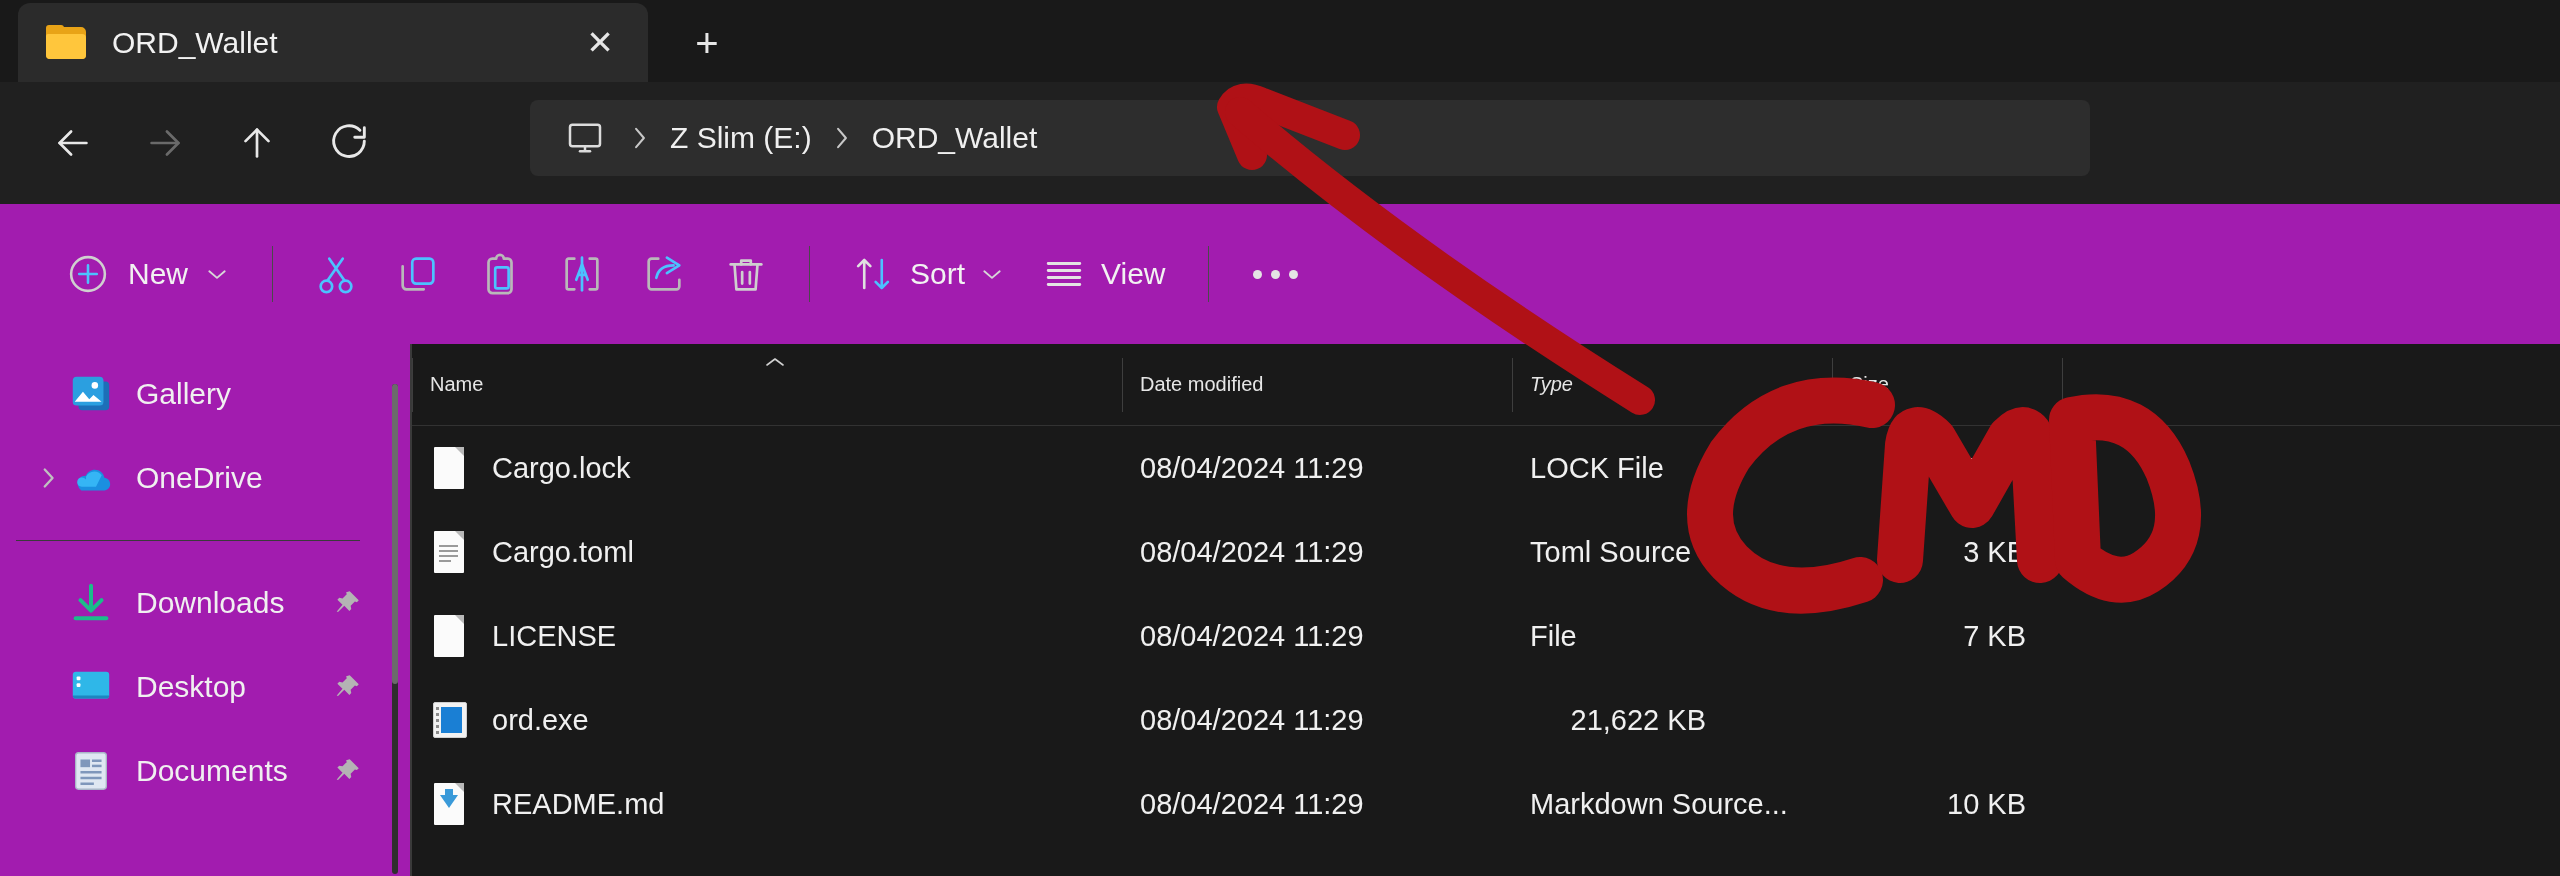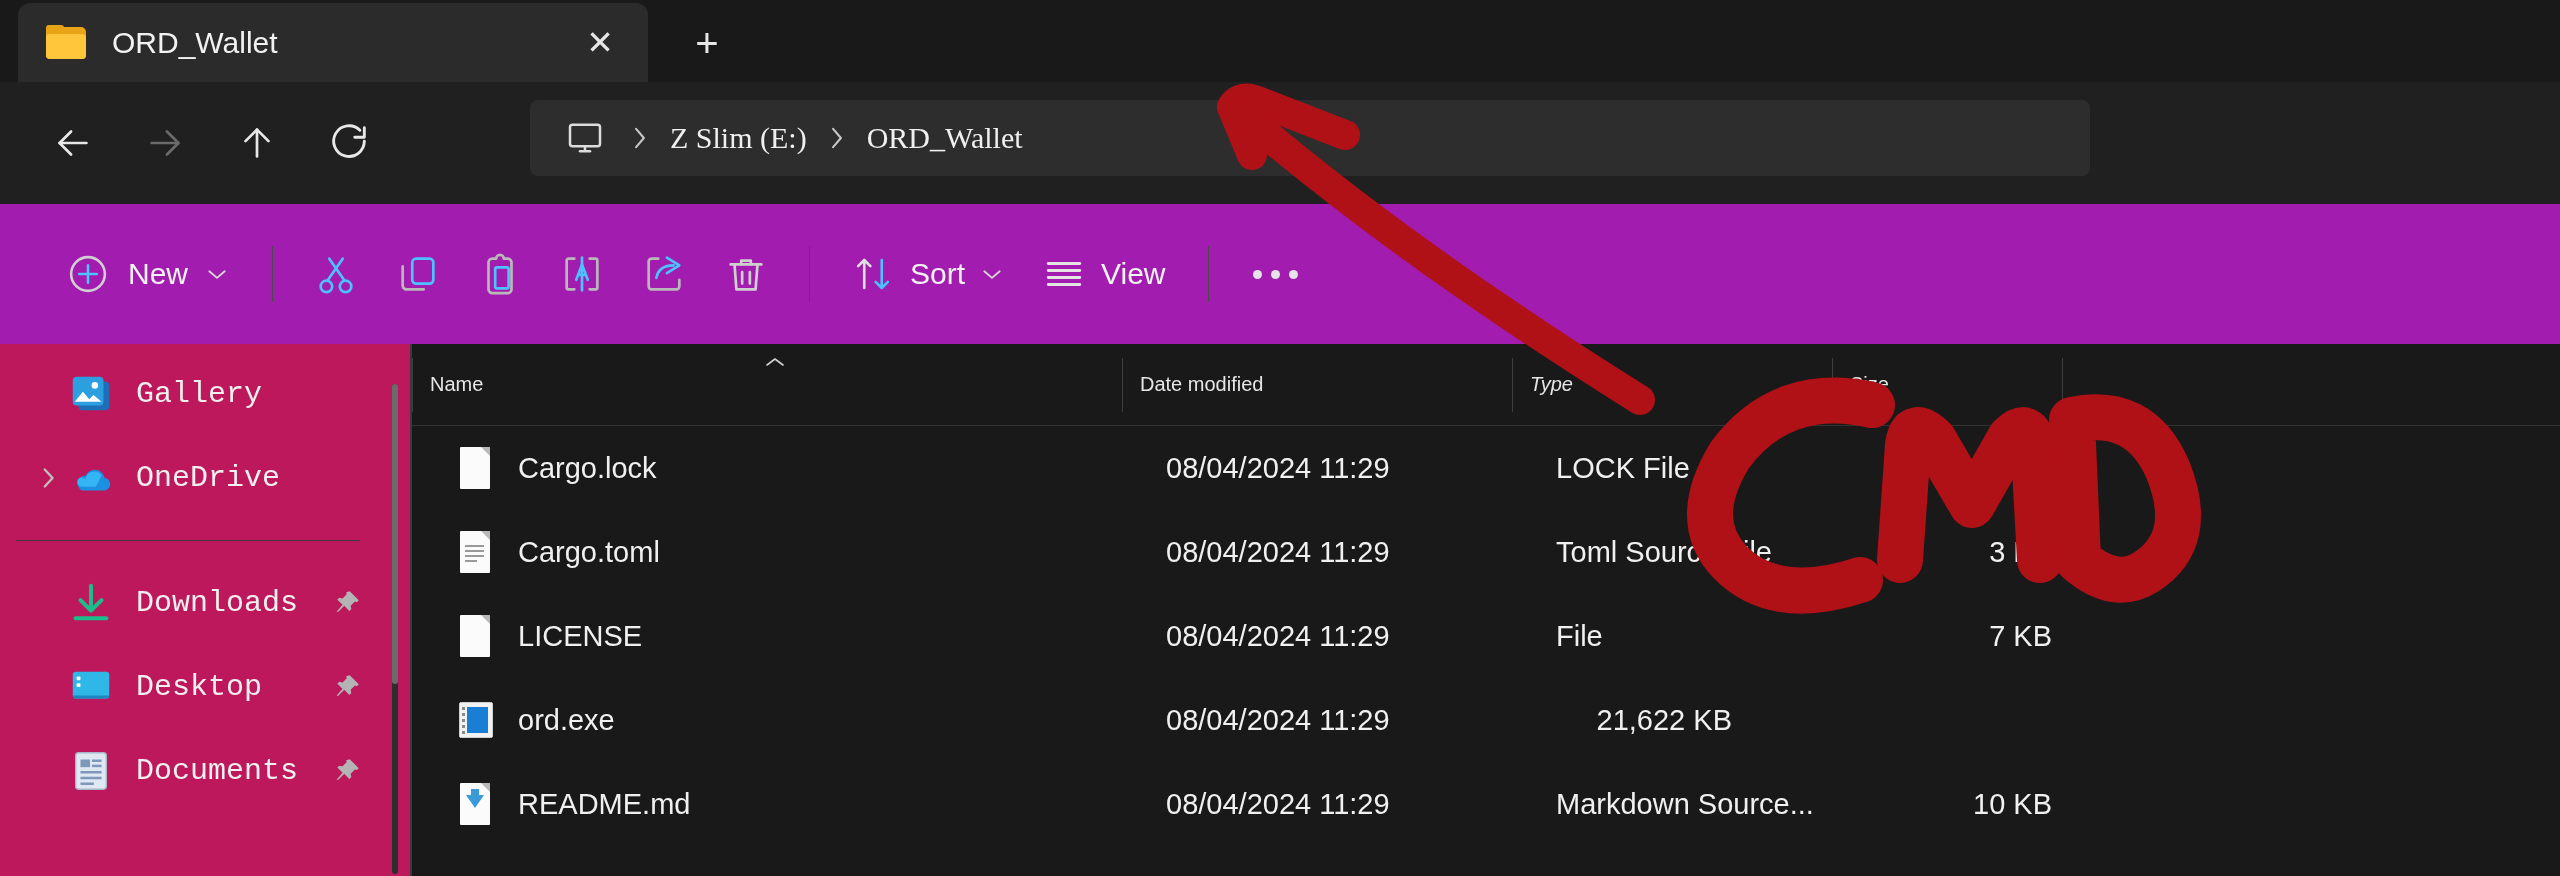--- a/index.html
+++ b/index.html
@@ -60,21 +60,21 @@
     border-radius: 8px; color: #e8e8e8;
   }
   .nav-btn:first-child { margin-left: 34px; }
   .nav-btn.disabled { color: #6a6a6a; }
   .nav-btn svg { width: 46px; height: 46px; }
 
   .addressbar {
     position: absolute; left: 530px; top: 100px;
     width: 1560px; height: 76px;
     background: #2d2d2d; border-radius: 8px;
-    display: flex; align-items: center; padding: 0 20px; font-family: Liberation Serif, serif;
+    display: flex; align-items: center; padding: 0 20px;
   }
   .crumb-monitor { width: 50px; height: 50px; display:flex; align-items:center; justify-content:center; color:#dcdcdc; margin-left: 10px;}
   .crumb-monitor svg { width: 40px; height: 40px; }
   .crumb-sep {
     color: #c8c8c8; font-size: 28px; padding: 0 20px; font-weight: 400;
     display: flex; align-items: center;
   }
   .crumb-sep svg { width: 20px; height: 26px; }
   .crumb-text { color: #f0f0f0; font-size: 30px; white-space: nowrap; }
 
@@ -114,22 +114,22 @@
   .dots-btn i { width: 9px; height: 9px; border-radius: 50%; background: #e4e4e4; display:block; }
 
   
   .content {
     position: absolute; top: 344px; left: 0; width: 2560px; height: 532px;
     display: flex;
   }
 
   
   .sidebar {
-    width: 410px; height: 532px; background: #be185d;
-    position: relative; flex: 0 0 auto; padding-top: 8px; font-family: Liberation Mono, monospace;
+    width: 410px; height: 532px; background: #a21caf;
+    position: relative; flex: 0 0 auto; padding-top: 8px;
   }
   .side-item {
     height: 84px; display: flex; align-items: center; padding-left: 28px; position: relative;
   }
   .side-chev {
     width: 40px; flex: 0 0 auto; color: #c0c0c0; display: flex; align-items: center; justify-content: center;
   }
   .side-chev svg { width: 20px; height: 26px; }
   .side-ico { width: 46px; height: 46px; flex: 0 0 auto; position: relative; margin-right: 22px; }
   .side-lbl { color: #f0f0f0; font-size: 30px; white-space: nowrap; }
@@ -163,21 +163,21 @@
   }
   .col-name { width: 710px; }
   .col-date { width: 390px; }
   .col-type { width: 320px; font-style: italic; }
   .col-size { width: 230px; }
   .sort-caret {
     position: absolute; left: 350px; top: 6px; color: #d0d0d0; font-size: 22px;
   }
   .sort-caret svg { width: 26px; height: 16px; }
 
-  .row { height: 84px; display: flex; align-items: center; margin-left: 26px; }
+  .row { height: 84px; display: flex; align-items: center; }
   .cell { font-size: 29px; color: #f0f0f0; display: flex; align-items: center; }
   .cell-name { width: 710px; padding-left: 18px; gap: 22px; }
   .cell-date { width: 390px; padding-left: 18px; }
   .cell-type { width: 320px; padding-left: 18px; }
   .cell-size { width: 230px; padding-left: 18px; justify-content: flex-end; padding-right: 36px; }
   .f-ico { width: 40px; height: 46px; flex: 0 0 auto; position: relative; }
 
   
   .doc { position:absolute; inset:0; }
   .doc .page {

